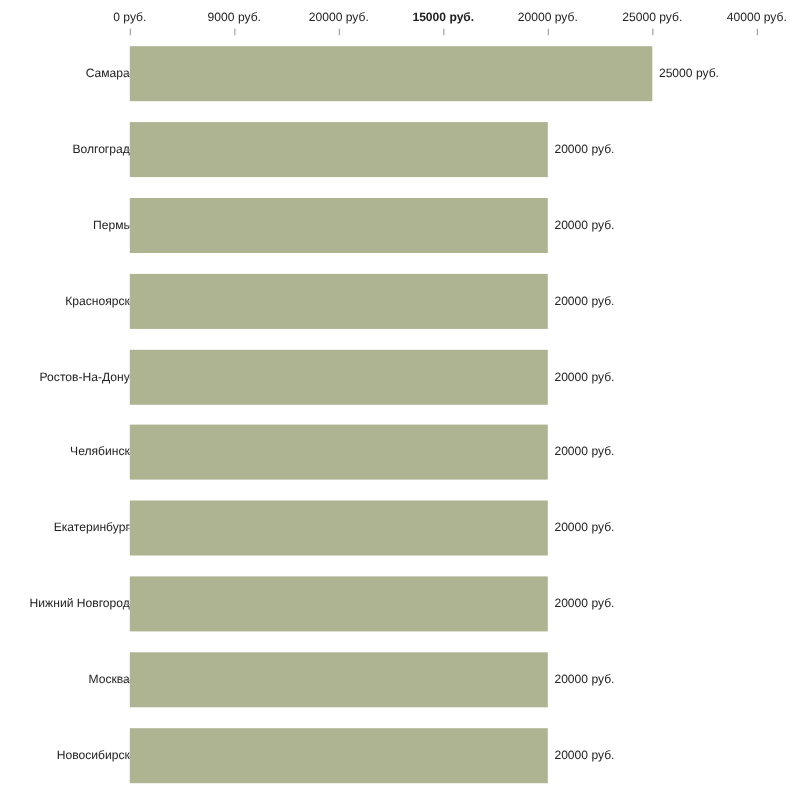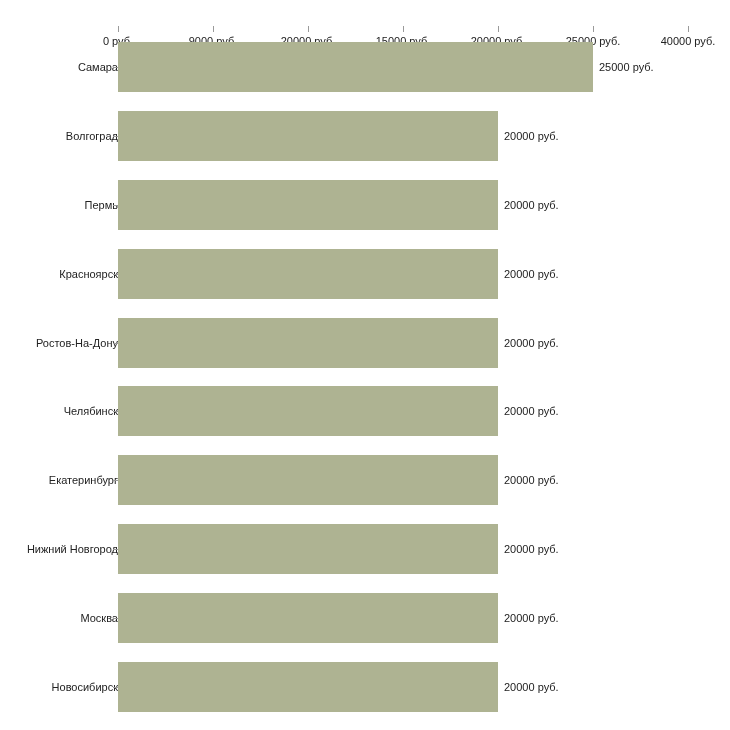--- a/index.html
+++ b/index.html
@@ -27,21 +27,20 @@
     width: 730px;
     height: 32px;
   }
   .x-tick {
     position: absolute;
     top: 10px;
     font-size: 11px;
     color: #222222;
     white-space: nowrap;
     transform: translateX(-50%);
-    margin-top: 25px;
   }
   .x-tick-mark {
     position: absolute;
     top: 26px;
     width: 1px;
     height: 6px;
     background: #9a9a9a;
   }
   
   #plot-area {
@@ -88,21 +87,21 @@
 
 <div id="chart-root">
 
   <div id="x-axis">
       <div class="x-tick" style="left: 118px;">0 руб.</div>
       <div class="x-tick-mark" style="left: 118px;"></div>
       <div class="x-tick" style="left: 213px;">9000 руб.</div>
       <div class="x-tick-mark" style="left: 213px;"></div>
       <div class="x-tick" style="left: 308px;">20000 руб.</div>
       <div class="x-tick-mark" style="left: 308px;"></div>
-      <div class="x-tick" style="left: 403px;">15000 руб.</div>
+      <div class="x-tick" style="left: 403px; font-weight: bold;">15000 руб.</div>
       <div class="x-tick-mark" style="left: 403px;"></div>
       <div class="x-tick" style="left: 498px;">20000 руб.</div>
       <div class="x-tick-mark" style="left: 498px;"></div>
       <div class="x-tick" style="left: 593px;">25000 руб.</div>
       <div class="x-tick-mark" style="left: 593px;"></div>
       <div class="x-tick" style="left: 688px;">40000 руб.</div>
       <div class="x-tick-mark" style="left: 688px;"></div>
     </div>
   <div id="plot-area">
       <div class="bar-row" style="top: 6px; height: 68.8px;">

